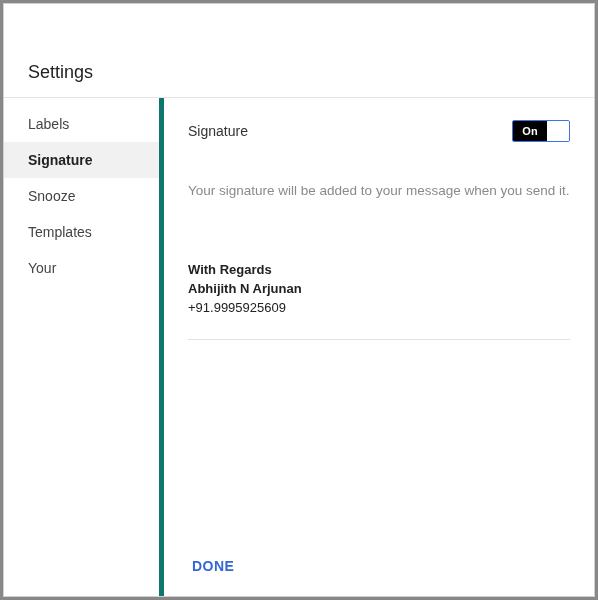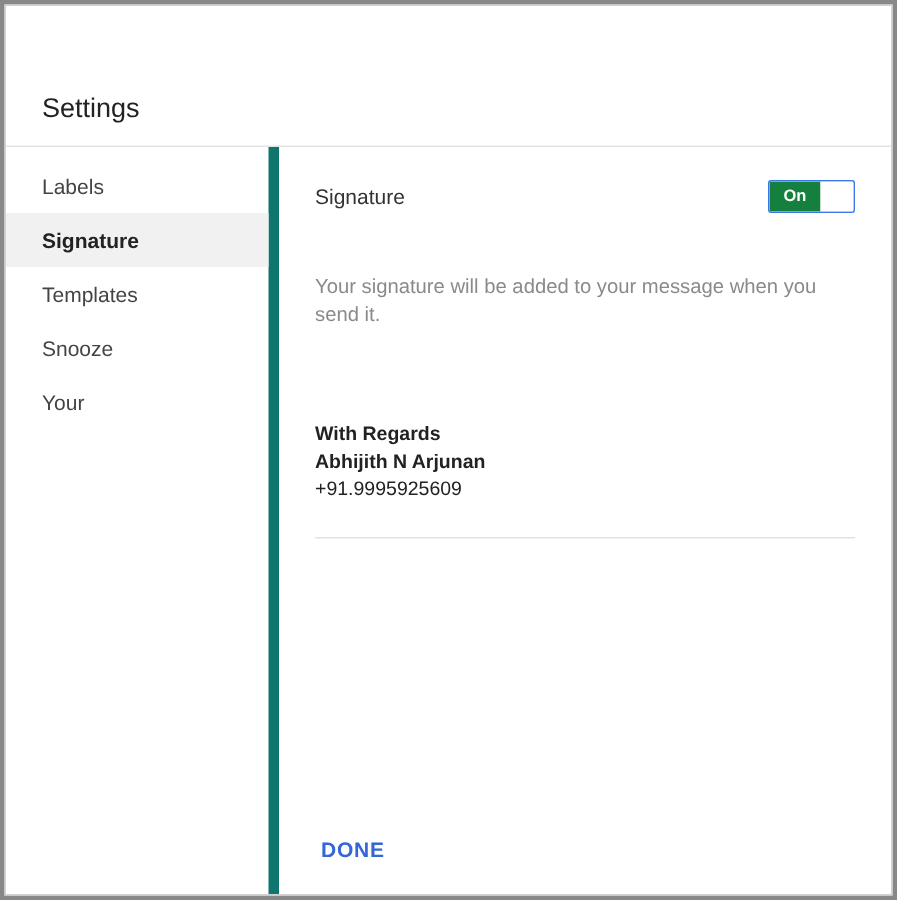--- a/index.html
+++ b/index.html
@@ -27,22 +27,22 @@
     font-size: 18px;
     font-weight: 400;
     color: #222;
   }
   .body {
     flex: 1;
     display: flex;
     overflow: hidden;
   }
   .sidebar {
-    width: 182px;
-    border-right: 7px solid #0f766e;
+    width: 160px;
+    border-right: 5px solid #0f766e;
     padding-top: 8px;
   }
   .sidebar-item {
     padding: 10px 24px;
     font-size: 14px;
     color: #444;
     cursor: pointer;
   }
   .sidebar-item.active {
     background: #f1f1f1;
@@ -70,21 +70,21 @@
     height: 22px;
     border: 1px solid #3b78e7;
     border-radius: 2px;
     display: flex;
     align-items: stretch;
     cursor: pointer;
     overflow: hidden;
   }
   .toggle .on {
     flex: 1;
-    background: #15803d;
+    background: #000000;
     color: #fff;
     font-size: 11px;
     font-weight: 700;
     display: flex;
     align-items: center;
     justify-content: center;
   }
   .toggle .knob {
     width: 22px;
     background: #fff;
@@ -131,22 +131,22 @@
 <body>
 
 <div class="modal">
   <div class="header">
     <h1>Settings</h1>
   </div>
   <div class="body">
     <nav class="sidebar">
       <div class="sidebar-item">Labels</div>
       <div class="sidebar-item active">Signature</div>
+      <div class="sidebar-item">Snooze</div>
       <div class="sidebar-item">Templates</div>
-      <div class="sidebar-item">Snooze</div>
       <div class="sidebar-item">Your</div>
     </nav>
     <section class="content">
       <div class="row-title">
         <span class="section-title">Signature</span>
         <div class="toggle">
           <span class="on">On</span>
           <span class="knob"></span>
         </div>
       </div>

